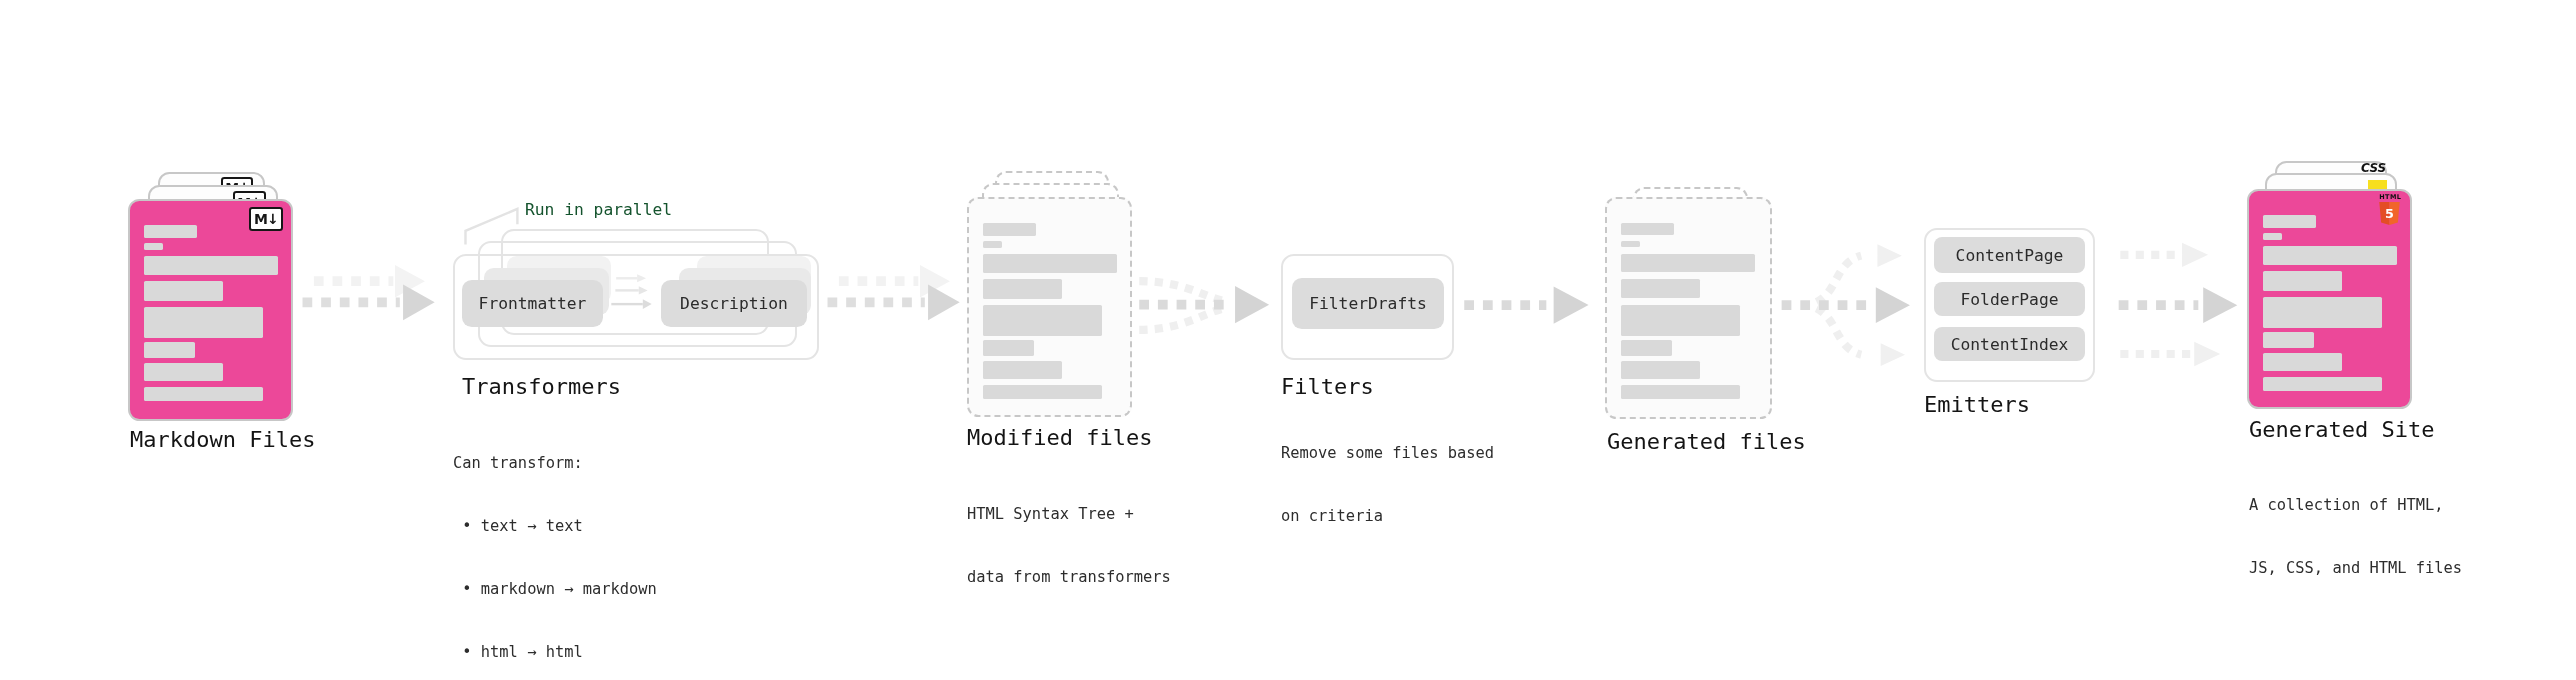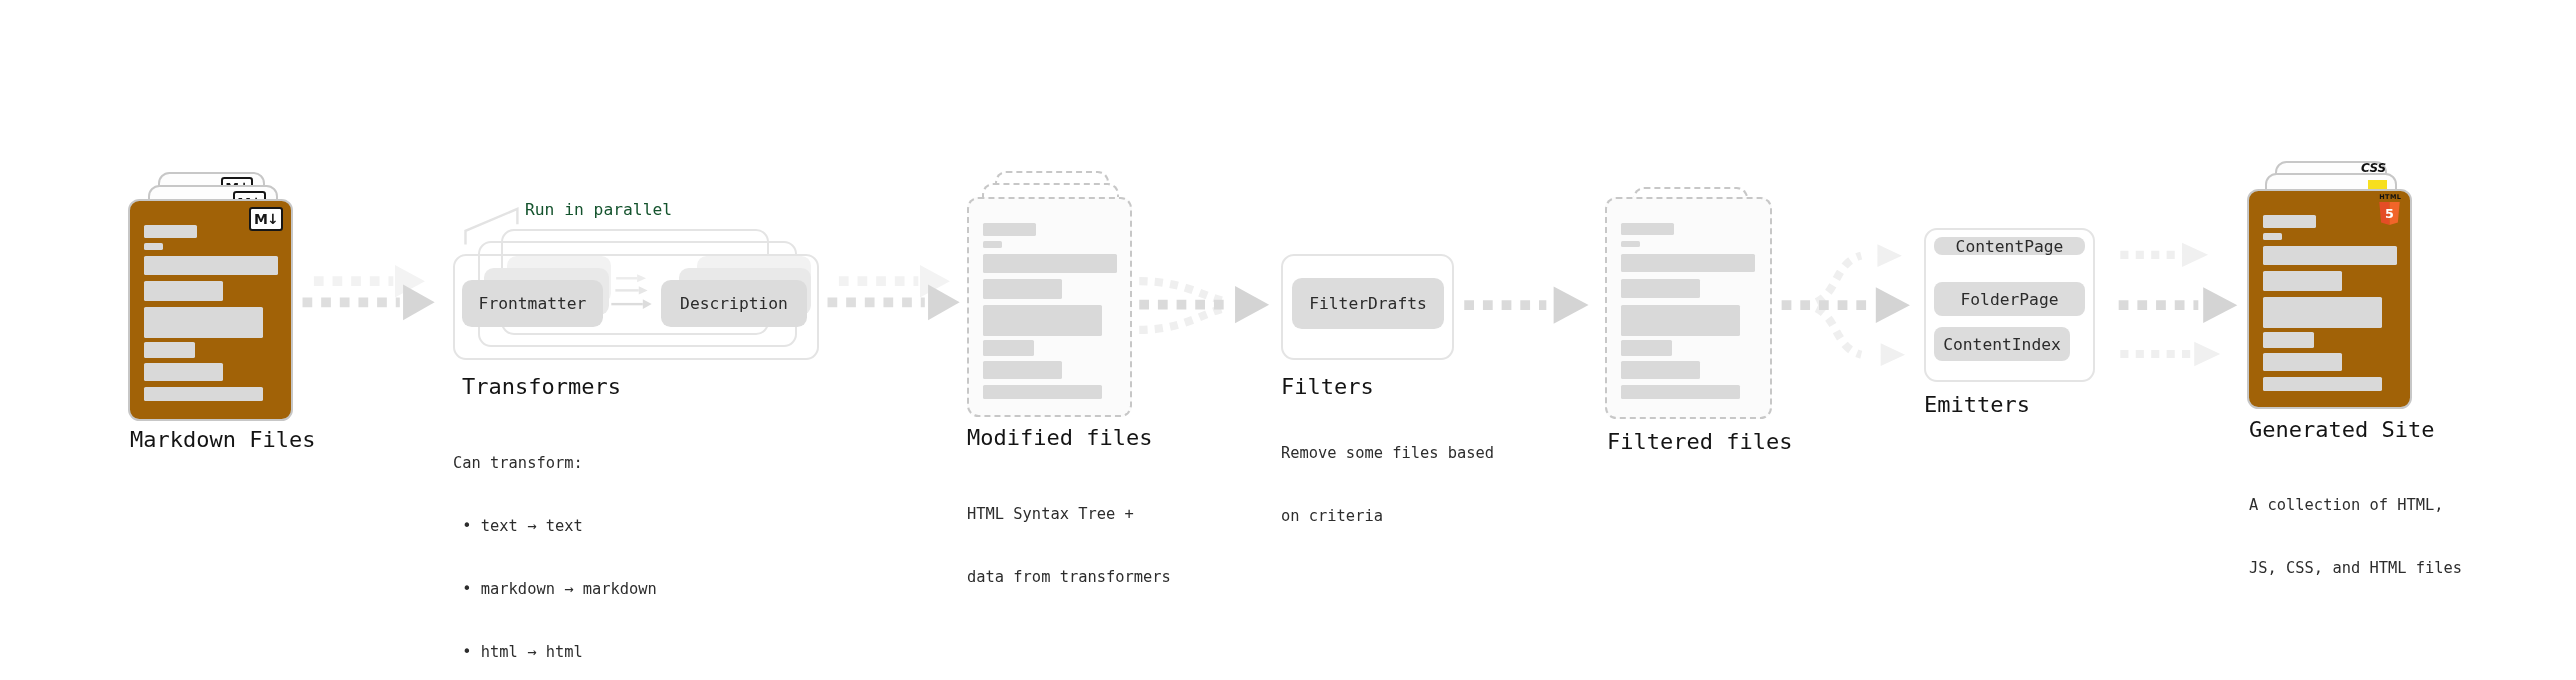--- a/index.html
+++ b/index.html
@@ -1,20 +1,20 @@
 <!DOCTYPE html>
 <html style="font-size:13px"><head>
 <meta charset="utf-8">
 <style>
   html,body{margin:0;padding:0;background:#fff;}
   .canvas{position:relative;width:2576px;height:681px;background:#ffffff;overflow:hidden;
           font-family:"DejaVu Sans Mono", monospace;}
   .abs{position:absolute;}
   
-  .doc{position:absolute;background:#a16207;border:2px solid #c7c7c7;border-radius:11.4px;box-sizing:border-box;}
+  .doc{position:absolute;background:#ec4899;border:2px solid #c7c7c7;border-radius:11.4px;box-sizing:border-box;}
   .doc.back{background:#fdfdfd;}
   .doc.dashed{border-style:dashed;background:#fbfbfb;}
   .doc.dashed.back{background:#ffffff;}
   .doc-bars{position:absolute;left:14px;top:0;width:138px;height:100%;}
   .doc-bars .bar{position:absolute;background:#d9d9d9;border-radius:1.6px;}
   
   .badge-md{position:absolute;border:2.4px solid #161616;border-radius:3.3px;background:#fff;color:#161616;
             font-weight:bold;font-size:14px;line-height:1;display:flex;align-items:center;justify-content:center;
             font-family:"DejaVu Sans", sans-serif;letter-spacing:-0.8px;}
   
@@ -163,35 +163,35 @@
           <div class="bar" style="top: 42px; width: 18.7px; height: 6.5px;"></div>
           <div class="bar" style="top: 55px; width: 134px; height: 18.7px;"></div>
           <div class="bar" style="top: 80px; width: 79px; height: 19.5px;"></div>
           <div class="bar" style="top: 106px; width: 119px; height: 31px;"></div>
           <div class="bar" style="top: 141px; width: 51px; height: 16.3px;"></div>
           <div class="bar" style="top: 162px; width: 79px; height: 18px;"></div>
           <div class="bar" style="top: 186px; width: 119px; height: 14px;"></div>
         </div>
     </div>
   </div>
-  <div class="node-title" style="left:1607px;top:429px;">Filtered files</div>
+  <div class="node-title" style="left:1607px;top:429px;">Generated files</div>
 
   <svg class="abs" style="left:1780px;top:241px;" width="134" height="130" viewBox="0 0 165 160">
     <path d="M45,75 C72,62 68,26 100,18" fill="none" stroke="#efefef" stroke-width="10" stroke-dasharray="10 9"></path>
     <polygon points="120,4 150,18 120,32" fill="#f0f0f0"></polygon>
     <path d="M45,83 C72,96 68,132 100,140" fill="none" stroke="#efefef" stroke-width="10" stroke-dasharray="10 9"></path>
     <polygon points="124,126 154,140 124,154" fill="#f0f0f0"></polygon>
     <line x1="2" y1="79" x2="112" y2="79" stroke="#dadada" stroke-width="12" stroke-dasharray="12 11"></line>
     <polygon points="118,57 160,79 118,101" fill="#d4d4d4"></polygon>
   </svg>
 
   <div class="frame filled" style="left:1924px;top:228px;width:171px;height:154px;"></div>
-  <div class="chip small" style="left:1934px;top:237px;width:151px;height:18px;">ContentPage</div>
+  <div class="chip small" style="left:1934px;top:237px;width:151px;height:36px;">ContentPage</div>
   <div class="chip small" style="left:1934px;top:282px;width:151px;height:34px;">FolderPage</div>
-  <div class="chip small" style="left:1934px;top:327px;width:136px;height:34px;">ContentIndex</div>
+  <div class="chip small" style="left:1934px;top:327px;width:151px;height:34px;">ContentIndex</div>
   <div class="node-title" style="left:1924px;top:392px;">Emitters</div>
 
   <svg class="abs" style="left:2117px;top:241px;" width="122" height="130" viewBox="0 0 150 160">
     <line x1="4" y1="17" x2="75" y2="17" stroke="#efefef" stroke-width="10" stroke-dasharray="10 9"></line>
     <polygon points="80,2 112,17 80,32" fill="#f0f0f0"></polygon>
     <line x1="2" y1="79" x2="100" y2="79" stroke="#dadada" stroke-width="12" stroke-dasharray="12 11"></line>
     <polygon points="106,57 148,79 106,101" fill="#d4d4d4"></polygon>
     <line x1="4" y1="139" x2="90" y2="139" stroke="#efefef" stroke-width="10" stroke-dasharray="10 9"></line>
     <polygon points="95,124 127,139 95,154" fill="#f0f0f0"></polygon>
   </svg>

